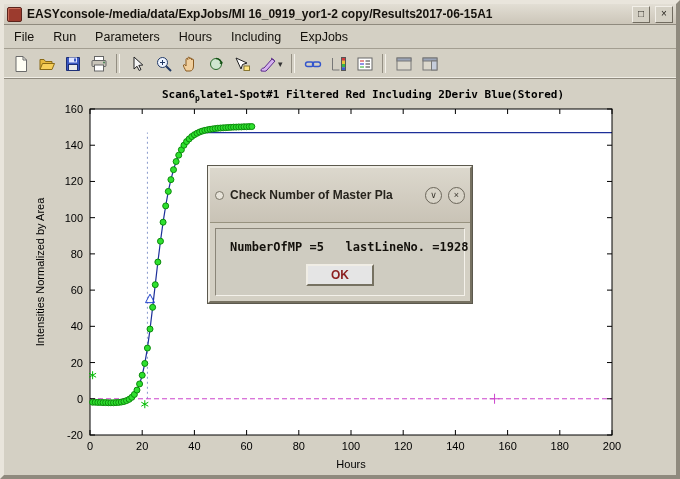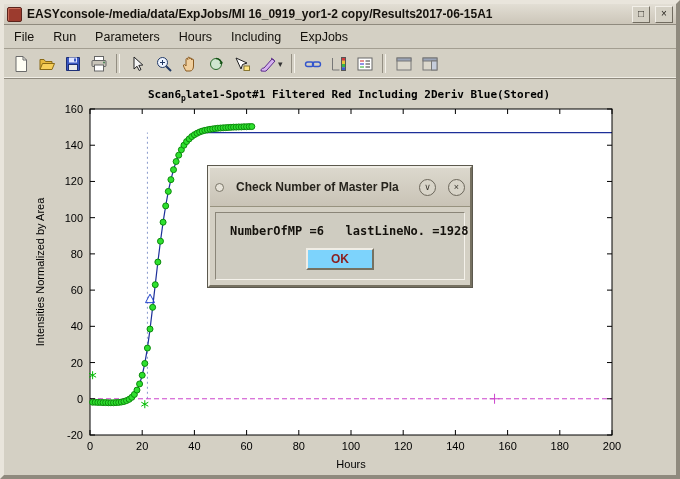--- a/index.html
+++ b/index.html
@@ -27,45 +27,45 @@
   
   .toolbar{height:29px;flex:0 0 29px;display:flex;align-items:center;gap:1px;
            padding:0 4px;background:#d4d0c4;border-bottom:1px solid #8f8a7e;
            box-shadow:inset 0 -1px 0 #f0ede5;}
   .tb-btn{width:25px;height:23px;display:flex;align-items:center;justify-content:center;}
   .tb-sep{width:2px;height:19px;margin:0 4px;border-left:1px solid #938e82;
           border-right:1px solid #f4f1ea;}
   .tb-dd{font-size:9px;color:#333;margin-left:-3px;width:8px;}
   
   .figure{position:relative;flex:1;background:#d4d0c4;overflow:hidden;}
-  .plot-title{position:absolute;left:84px;top:9px;width:522px;text-align:center;
+  .plot-title{position:absolute;left:98px;top:9px;width:522px;text-align:center;
               font-family:"DejaVu Sans Mono",monospace;font-size:11px;font-weight:bold;
               color:#000;white-space:nowrap;}
   .plot-title sub{font-size:8px;}
   #chart{position:absolute;left:0;top:0;}
   
   .dialog{position:absolute;left:204px;top:87px;width:260px;background:#d4d0c4;
           border:2px solid;border-color:#f0ede5 #767161 #767161 #f0ede5;
           box-shadow:0 0 0 1px #5c594e;}
-  .dlg-titlebar{height:22px;display:flex;align-items:center;gap:12px;padding:8px 5px;
+  .dlg-titlebar{height:22px;display:flex;align-items:center;gap:6px;padding:16px 5px;
                 background:linear-gradient(#dcd8cd,#c9c3b6);border-bottom:1px solid #97927f;}
   .dlg-icon{width:7px;height:7px;border:1px solid #7a7567;border-radius:50%;
             background:#e7e3d9;}
   .dlg-title{flex:1;font-size:12px;font-weight:bold;color:#27241d;white-space:nowrap;
              overflow:hidden;}
   .dlg-round-btn{width:15px;height:15px;border:1px solid #6b665a;border-radius:50%;
                  display:flex;align-items:center;justify-content:center;font-size:9px;
                  color:#3a372f;background:#d8d4c8;}
   .dlg-body{margin:5px;border:1px solid;border-color:#8a8578 #f4f1ea #f4f1ea #8a8578;
             background:#cfccc1;padding:11px 8px 9px;}
   .dlg-msg{font-family:"DejaVu Sans Mono",monospace;font-size:12px;font-weight:bold;
            color:#14110c;white-space:pre;margin-left:6px;}
   .dlg-btn-row{text-align:center;margin-top:10px;}
   .ok-btn{display:inline-block;min-width:44px;padding:2px 10px;text-align:center;
-          font-size:12px;font-weight:bold;color:#8b1f1f;background:#7dd3fc;
+          font-size:12px;font-weight:bold;color:#8b1f1f;background:#e5e5e5;
           border:2px solid;border-color:#f0ede5 #767161 #767161 #f0ede5;}
 </style>
 </head>
 <body>
 
 <div class="window">
 
   <div class="titlebar">
     <span class="win-icon"></span>
     <span class="win-title">EASYconsole-/media/data/ExpJobs/MI 16_0919_yor1-2 copy/Results2017-06-15A1</span>
@@ -362,21 +362,21 @@
         <span class="dlg-icon"></span>
         <span class="dlg-title">Check Number of Master Pla</span>
         <span class="dlg-round-btn">
             <span>∨</span>
           </span>
         <span class="dlg-round-btn">
             <span>×</span>
           </span>
       </div>
       <div class="dlg-body">
-        <div class="dlg-msg">NumberOfMP =6   lastLineNo. =1928</div>
+        <div class="dlg-msg">NumberOfMP =5   lastLineNo. =1928</div>
         <div class="dlg-btn-row">
           <span class="ok-btn">OK</span>
         </div>
       </div>
     </div>
   </div>
 
 </div>
 
 </body></html>

